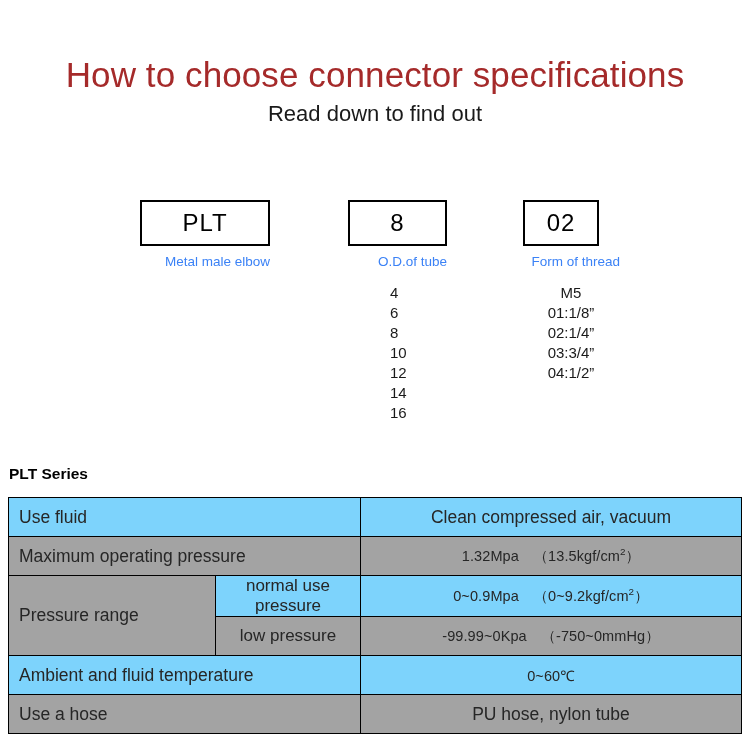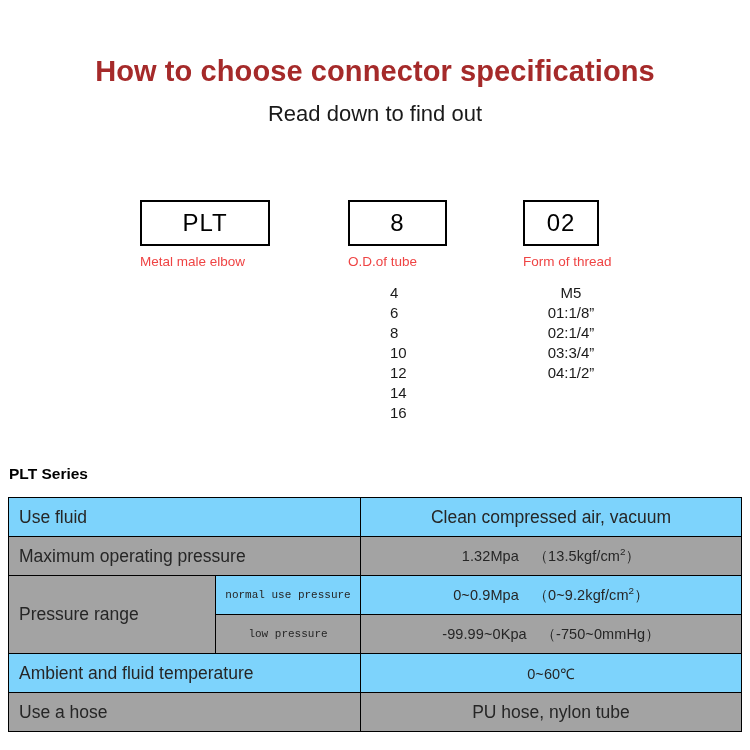--- a/index.html
+++ b/index.html
@@ -16,22 +16,22 @@
     color: #1a1a1a;
   }
 
   
   #page-title {
     position: absolute;
     left: 0;
     top: 55px;
     width: 750px;
     text-align: center;
-    font-size: 29px;
-    font-weight: bold;
+    font-size: 35px;
+    font-weight: normal;
     color: #a52a2a;
     letter-spacing: 0.1px;
     white-space: nowrap;
   }
   #page-subtitle {
     position: absolute;
     left: 0;
     top: 101px;
     width: 750px;
     text-align: center;
@@ -49,23 +49,23 @@
     display: flex;
     align-items: center;
     justify-content: center;
     font-weight: normal;
     font-size: 24px;
     letter-spacing: 1px;
     color: #000000;
   }
   .code-caption {
     margin-top: 8px;
-    text-align: left;
+    text-align: right;
     font-size: 13.5px;
-    color: #ef4444;
+    color: #3b82f6;
     white-space: nowrap;
   }
 
   #group-series  { left: 140px; top: 200px; width: 130px; }
   #group-series  .code-box { width: 130px; height: 46px; }
   #group-tube    { left: 348px; top: 200px; width: 99px; }
   #group-tube    .code-box { width: 99px; height: 46px; }
   #group-thread  { left: 523px; top: 200px; width: 97px; }
   #group-thread  .code-box { width: 76px; height: 46px; }
 
@@ -107,25 +107,24 @@
   }
   #spec-table td.val {
     text-align: center;
     padding: 0 0;
   }
   #spec-table td.val-small {
     font-size: 14.5px;
     letter-spacing: 0.1px;
   }
   #spec-table td.sub {
-    font-size: 11px;
+    font-size: 17px;
     text-align: center;
     padding: 0 4px;
     color: #262626;
-    font-family: Liberation Mono, monospace;
   }
   .beige { background: #7dd3fc; }
   .white { background: #a3a3a3; }
   sup { font-size: 0.68em; vertical-align: super; line-height: 0; }
 </style>
 </head>
 <body>
 
 <div id="page-title">How to choose connector specifications</div>
 <div id="page-subtitle">Read down to find out</div>

